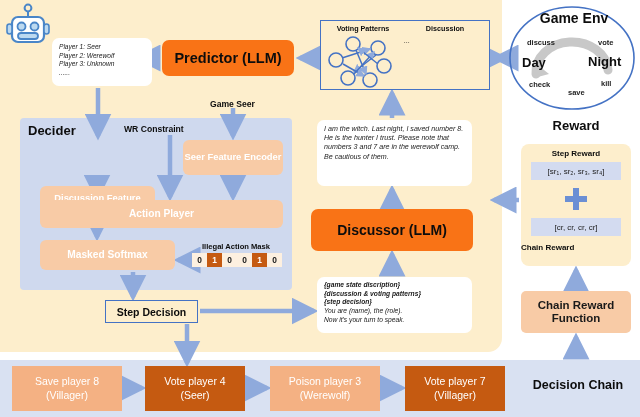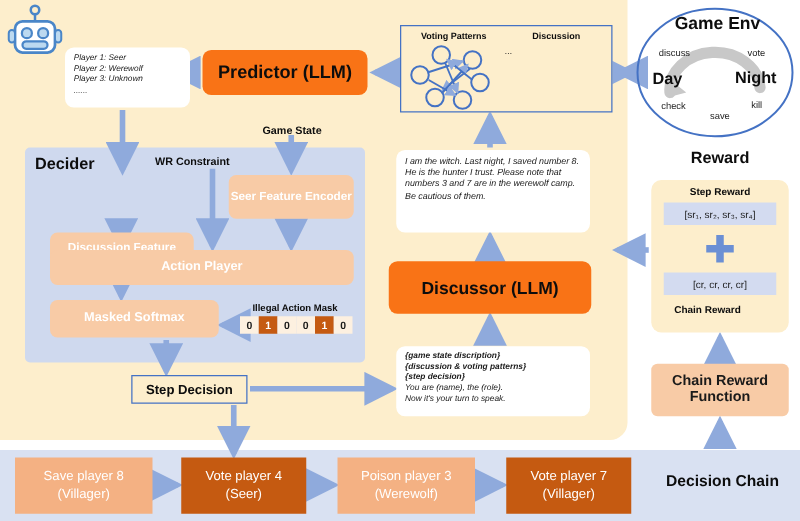--- a/index.html
+++ b/index.html
@@ -42,21 +42,21 @@
   #disc-title{left:409px;top:24px;width:72px;font-size:7.2px;text-align:center;}
   #vp-graph{left:326px;top:36px;width:72px;height:50px;}
   #disc-text{left:404px;top:37px;width:84px;font-size:7.1px;font-style:italic;
              line-height:1.35;color:#1a1a1a;}
 
   
   #gameenv{left:506px;top:6px;width:132px;height:104px;}
   #ge-title{left:524px;top:10px;width:100px;text-align:center;font-size:14px;}
   #ge-day{left:522px;top:55px;font-size:13px;}
   #ge-night{left:588px;top:54px;font-size:13px;}
-  .ge-s{position:absolute;font-size:7.5px;font-weight:normal;color:#222;}
+  .ge-s{position:absolute;font-size:7.5px;font-weight:bold;color:#222;}
 
   
   #decider-label{left:28px;top:123px;font-size:13px;}
   #wr-label{left:124px;top:124px;font-size:8.6px;}
   #gamestate-label{left:210px;top:99px;font-size:8.6px;}
   #dfe{left:40px;top:140px;width:115px;height:35px;font-size:9.4px;margin-top:46px;}
   #gfe{left:183px;top:140px;width:100px;height:35px;font-size:9.4px;}
   #action-decoder{left:40px;top:200px;width:243px;height:28px;font-size:10.2px;}
   #masked-softmax{left:40px;top:240px;width:135px;height:30px;font-size:10.2px;}
   #iam-label{left:180px;top:242px;width:112px;font-size:7.6px;text-align:center;}
@@ -82,21 +82,21 @@
   
   #reward-label{left:530px;top:118px;width:92px;text-align:center;font-size:13px;}
   #reward-box{left:521px;top:144px;width:110px;height:122px;background:#fdeecc;
               border-radius:8px;}
   #sr-title{left:521px;top:149px;width:110px;text-align:center;font-size:8px;}
   #sr-vals{left:531px;top:162px;width:90px;height:18px;background:#d3dbf0;
            display:flex;align-items:center;justify-content:center;font-size:8px;color:#1a1a1a;}
   #plus{left:563px;top:186px;width:26px;height:26px;}
   #cr-vals{left:531px;top:218px;width:90px;height:18px;background:#d3dbf0;
            display:flex;align-items:center;justify-content:center;font-size:8px;color:#1a1a1a;}
-  #cr-title{left:521px;top:243px;width:90px;text-align:center;font-size:8px;}
+  #cr-title{left:521px;top:243px;width:90px;text-align:left;font-size:8px;}
   #crf-box{left:521px;top:291px;width:110px;height:42px;background:#f8cba6;border-radius:5px;
            display:flex;align-items:center;justify-content:center;text-align:center;
            font-size:11.5px;font-weight:bold;color:#1a1a1a;line-height:1.15;}
 
   
   .chain-box{top:366px;height:45px;display:flex;flex-direction:column;align-items:center;
              justify-content:center;color:#ffffff;font-size:10.5px;line-height:1.25;}
   .chain-light{background:#f4b183;}
   .chain-dark{background:#c55a11;}
   #chain-1{left:12px;width:110px;}
@@ -226,21 +226,21 @@
 <div class="abs hdr" id="ge-day">Day</div>
 <div class="abs hdr" id="ge-night">Night</div>
 <div class="ge-s" style="left:527px;top:38px;">discuss</div>
 <div class="ge-s" style="left:598px;top:38px;">vote</div>
 <div class="ge-s" style="left:601px;top:79px;">kill</div>
 <div class="ge-s" style="left:568px;top:88px;">save</div>
 <div class="ge-s" style="left:529px;top:80px;">check</div>
 
 <div class="abs hdr" id="decider-label">Decider</div>
 <div class="abs hdr" id="wr-label">WR Constraint</div>
-<div class="abs hdr" id="gamestate-label">Game State</div>
+<div class="abs hdr" id="gamestate-label">Game Seer</div>
 <div class="abs orange-box" id="dfe">Discussion Feature Encoder</div>
 <div class="abs orange-box" id="gfe">Seer Feature Encoder</div>
 <div class="abs orange-box" id="action-decoder">Action Player</div>
 <div class="abs orange-box" id="masked-softmax">Masked Softmax</div>
 <div class="abs hdr" id="iam-label">Illegal Action Mask</div>
 <div class="abs" id="iam-row">
   <span class="bit">0</span>
   <span class="bit on">1</span>
   <span class="bit">0</span>
   <span class="bit">0</span>

